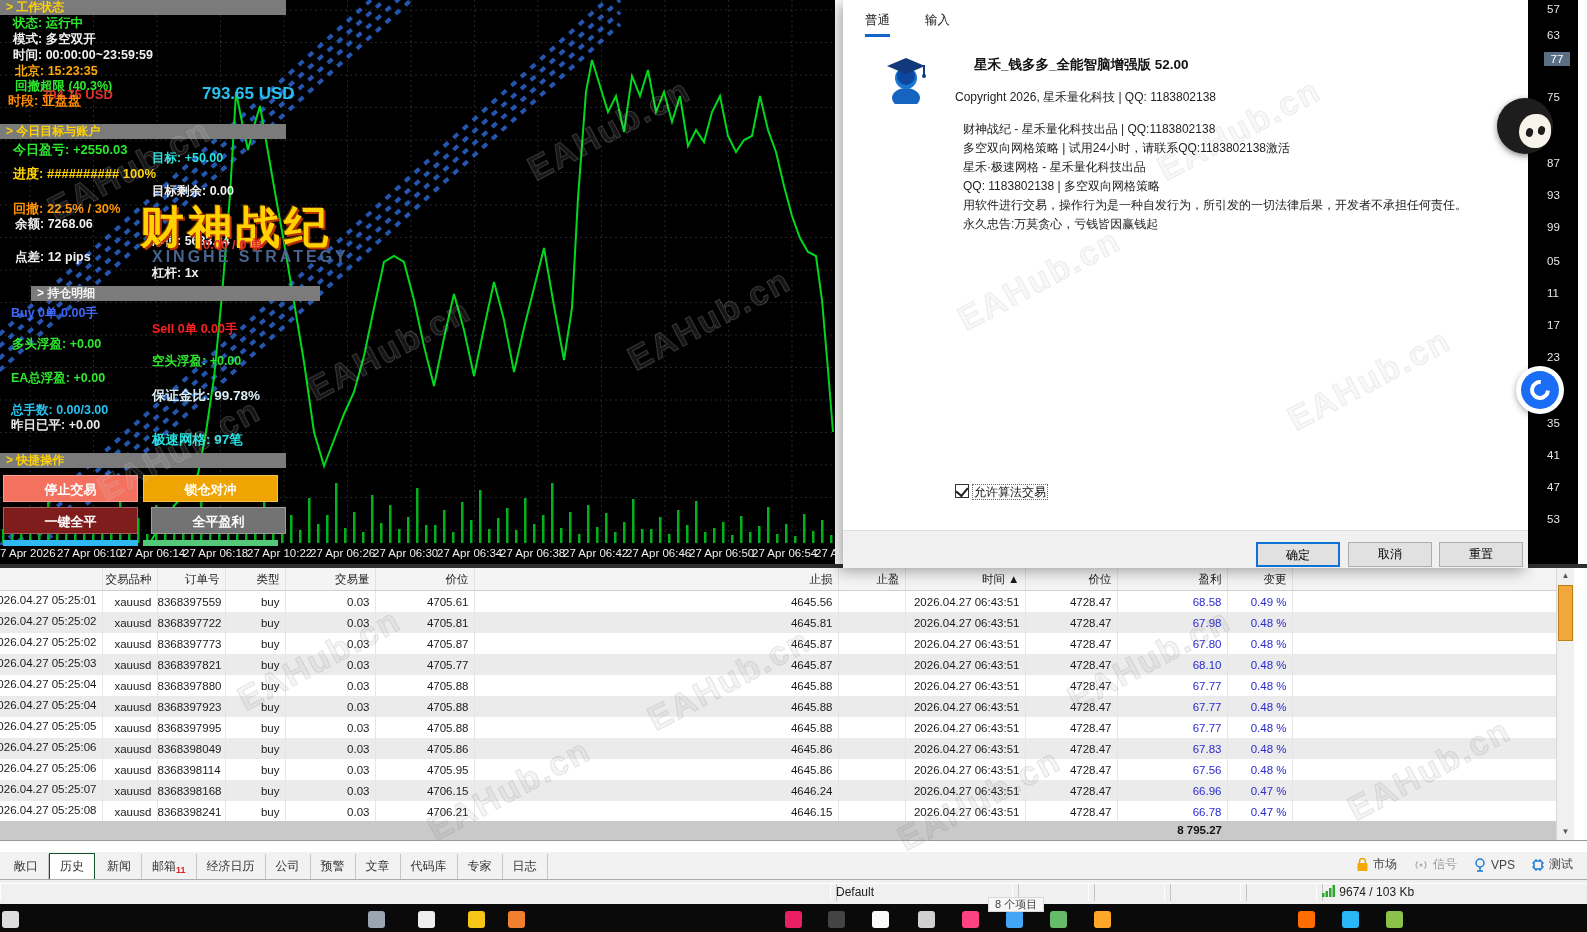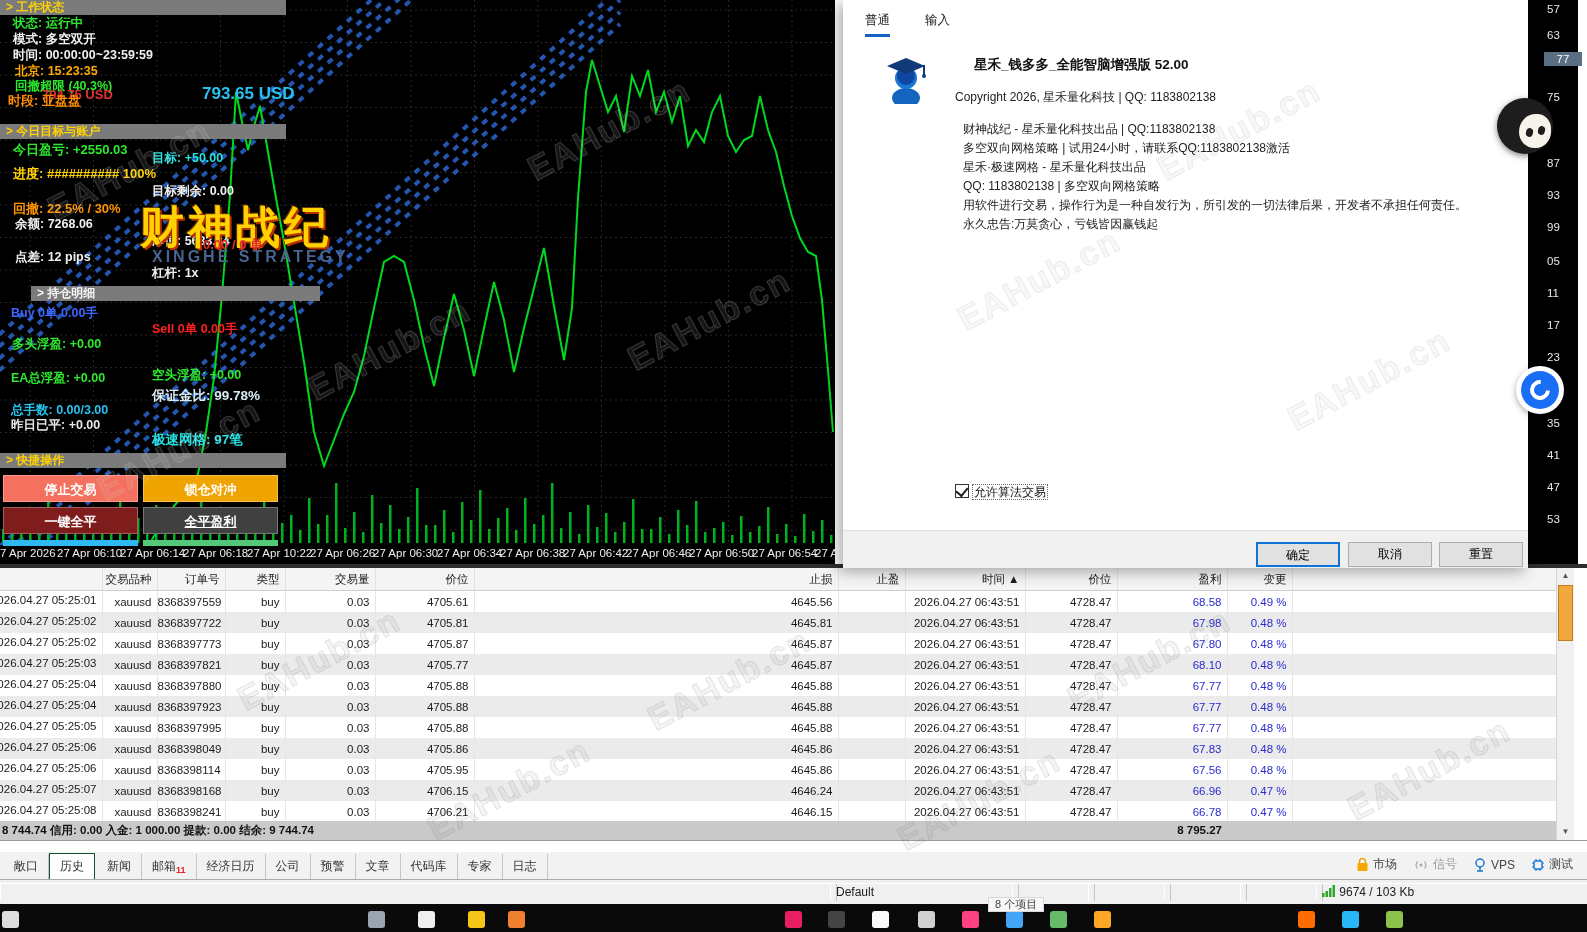--- a/index.html
+++ b/index.html
@@ -16,21 +16,21 @@
   .qbtn{position:absolute;width:135px;height:27px;text-align:center;line-height:27px;color:#fff;
         font-size:13px;font-weight:700;border:1px solid rgba(255,255,255,.3);box-sizing:border-box;z-index:4;cursor:pointer;}
   #big-title{position:absolute;left:140px;top:198px;font-size:44px;font-weight:800;color:#ffd200;
              text-shadow:2px 2px 0 #b63000,-1px -1px 0 #6b3a00;z-index:3;letter-spacing:4px;white-space:nowrap;}
   #big-sub{position:absolute;left:152px;top:248px;font-size:16px;font-weight:700;color:#49648f;
            letter-spacing:3px;z-index:3;white-space:nowrap;}
   #xaxis span{position:absolute;top:547px;color:#efefef;font-size:11.5px;white-space:nowrap;z-index:2;}
   
   #pscale{position:absolute;left:1528px;top:0;width:50px;height:564px;background:#000;z-index:3;}
   #pscale .pl{position:absolute;left:19px;color:#e8e8e8;font-size:11.5px;}
-  #pscale .cur{position:absolute;left:16px;width:38px;text-align:center;background:#5a6e84;color:#fff;
+  #pscale .cur{position:absolute;left:16px;width:26px;text-align:center;background:#5a6e84;color:#fff;
                font-size:11.5px;padding:1px 0;}
   
   #fab-panda{position:absolute;left:1497px;top:98px;width:56px;height:56px;border-radius:50%;
              background:#1d1d1d;z-index:7;box-shadow:0 2px 6px rgba(0,0,0,.5);overflow:hidden;}
   #fab-panda .face{position:absolute;left:22px;top:16px;width:32px;height:34px;background:#f7f3ea;
                    border-radius:55% 45% 50% 50%;}
   #fab-panda .e1,#fab-panda .e2{position:absolute;width:7px;height:9px;background:#1d1d1d;border-radius:50%;}
   #fab-panda .e1{left:29px;top:30px;transform:rotate(15deg);}
   #fab-panda .e2{left:41px;top:28px;transform:rotate(15deg);}
   #fab-blue{position:absolute;left:1516px;top:366px;width:48px;height:48px;border-radius:50%;
@@ -281,32 +281,32 @@
   <div class="osd" style="left:152px;top:265px;color:#f0f0f0;">杠杆: 1x</div>
 
   <div id="big-title">财神战纪</div>
   <div id="big-sub">XINGHE STRATEGY</div>
   <div class="osd" style="left:203px;top:236px;color:#e03030;font-size:13px;">0.00 / 0 单</div>
 
   <div class="secbar" style="top:286px;width:283px;color:#f5f5f5;margin-left:31px;">&gt; 持仓明细</div>
   <div class="osd" style="left:11px;top:305px;color:#3e66ff;">Buy 0单 0.00手</div>
   <div class="osd" style="left:152px;top:321px;color:#ff2020;">Sell 0单 0.00手</div>
   <div class="osd" style="left:12px;top:336px;color:#2ee82e;">多头浮盈: +0.00</div>
-  <div class="osd" style="left:152px;top:367px;color:#2ee82e;">空头浮盈: +0.00</div>
+  <div class="osd" style="left:152px;top:353px;color:#2ee82e;">空头浮盈: +0.00</div>
   <div class="osd" style="left:11px;top:370px;color:#2ee82e;">EA总浮盈: +0.00</div>
   <div class="osd" style="left:152px;top:387px;color:#d8ecf4;font-size:13.5px;">保证金比: 99.78%</div>
   <div class="osd" style="left:11px;top:402px;color:#27c2f0;">总手数: 0.00/3.00</div>
   <div class="osd" style="left:11px;top:417px;color:#e8e8e8;">昨日已平: +0.00</div>
   <div class="osd" style="left:152px;top:431px;color:#27e0e0;font-size:13.5px;">极速网格: 97笔</div>
 
   <div class="secbar" style="top:453px;">&gt; 快捷操作</div>
   <div class="qbtn" style="left:3px;top:475px;background:#f4715f;">停止交易</div>
   <div class="qbtn" style="left:143px;top:475px;background:#f0a400;">锁仓对冲</div>
   <div class="qbtn" style="left:3px;top:507px;background:#7f1d1d;">一键全平</div>
-  <div class="qbtn" style="left:143px;top:507px;background:#404040;text-decoration:underline;">全平盈利</div>
+  <div class="qbtn" style="left:151px;top:507px;background:#737373;">全平盈利</div>
   <div class="abs" style="left:3px;top:540px;width:135px;height:6px;background:#2fb9f2;z-index:4;"></div>
   <div class="abs" style="left:143px;top:540px;width:135px;height:6px;background:#52c878;z-index:4;"></div>
 </div>
 
 <div id="pscale">
   <div class="cur" style="top:52px;">77</div>
 <div class="pl" style="top: 3px;">57</div>
     <div class="pl" style="top: 29px;">63</div>
     <div class="pl" style="top: 91px;">75</div>
     <div class="pl" style="top: 157px;">87</div>
@@ -601,21 +601,20 @@
         <td></td>
         <td>2026.04.27 06:43:51</td>
         <td>4728.47</td>
         <td class="blue">66.78</td>
         <td class="blue">0.47 %</td>
         <td></td>
       </tr>
     </tbody>
 </table>
 <div id="summary">
-  <span class="left">8 744.74  信用: 0.00  入金: 1 000.00  提款: 0.00  结余: 9 744.74</span>
   <span class="profit">8 795.27</span>
 </div>
 <div id="divider"></div>
 <div id="vscroll">
   <div class="arr" style="top:0;">▲</div>
   <div class="thumb"></div>
   <div class="arr" style="bottom:0;">▼</div>
 </div>
 
 <div id="tabbar">

